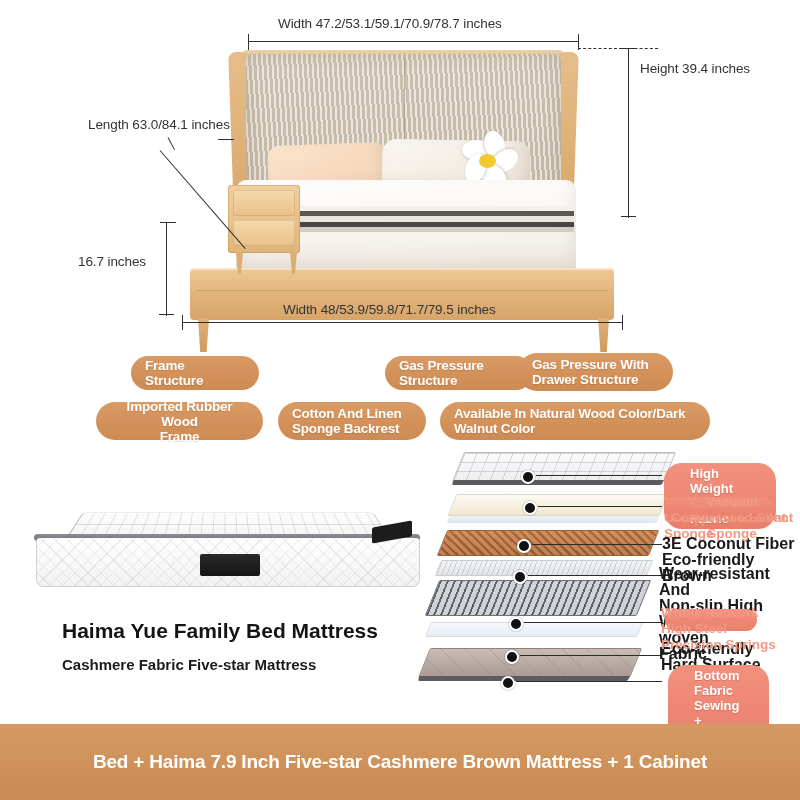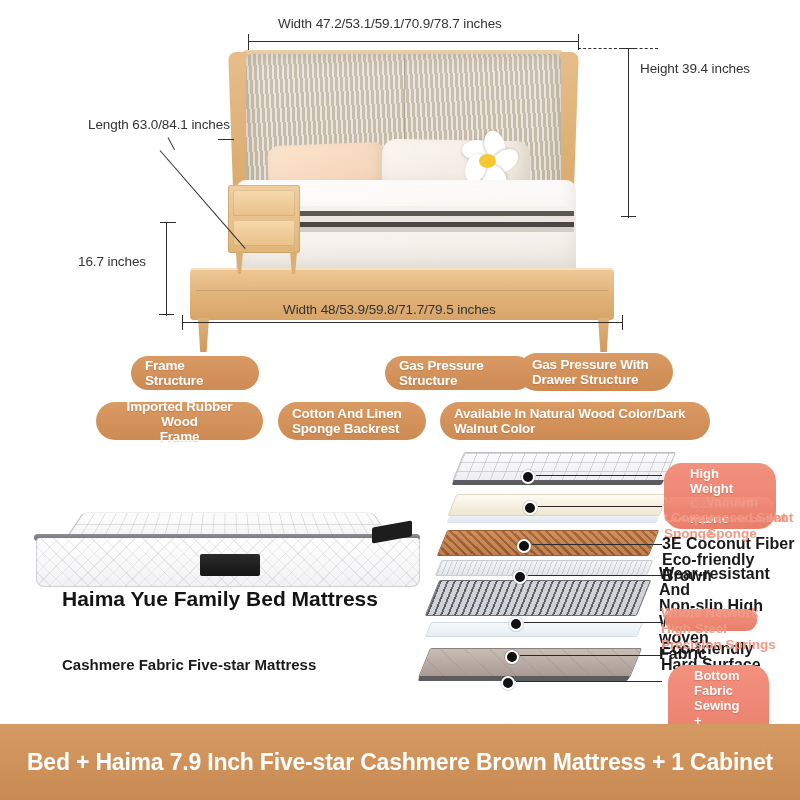--- a/index.html
+++ b/index.html
@@ -161,21 +161,21 @@
   }
   .matt-logo{
     position:absolute;left:168px;top:96px;width:60px;height:22px;border-radius:2px;
     background:linear-gradient(180deg,#2a2a2a,#151515);
   }
   .matt-tag{
     position:absolute;left:340px;top:66px;width:40px;height:16px;border-radius:2px;
     background:#1d1d1d;transform:skewY(-10deg);
   }
   .matt-title{
-    position:absolute;left:62px;top:586px;width:320px;
+    position:absolute;left:62px;top:618px;width:320px;
     font-size:21px;font-weight:700;line-height:26px;color:#141414;
   }
   .matt-sub{
     position:absolute;left:62px;top:655px;width:310px;
     font-size:15px;font-weight:700;line-height:19px;color:#1b1b1b;
   }
 
   
   .layers{position:absolute;left:424px;top:452px;width:250px;height:258px;}
   .layer{
@@ -210,21 +210,21 @@
     white-space:pre-line;
   }
 
   
   .banner{
     position:absolute;left:0;top:724px;width:800px;height:76px;
     background:linear-gradient(180deg,#d59a63,#c98a53);
     display:flex;align-items:center;justify-content:center;
   }
   .banner span{
-    color:#ffffff;font-size:23px;font-weight:600;letter-spacing:-0.2px;white-space:nowrap;
+    color:#ffffff;font-size:19px;font-weight:600;letter-spacing:-0.2px;white-space:nowrap;
   }
 </style>
 </head>
 <body>
 
 <div id="stage">
 
   <div class="bed-wrap">
     <div class="hb-top"></div>
     <div class="hb-wing-l"></div>

